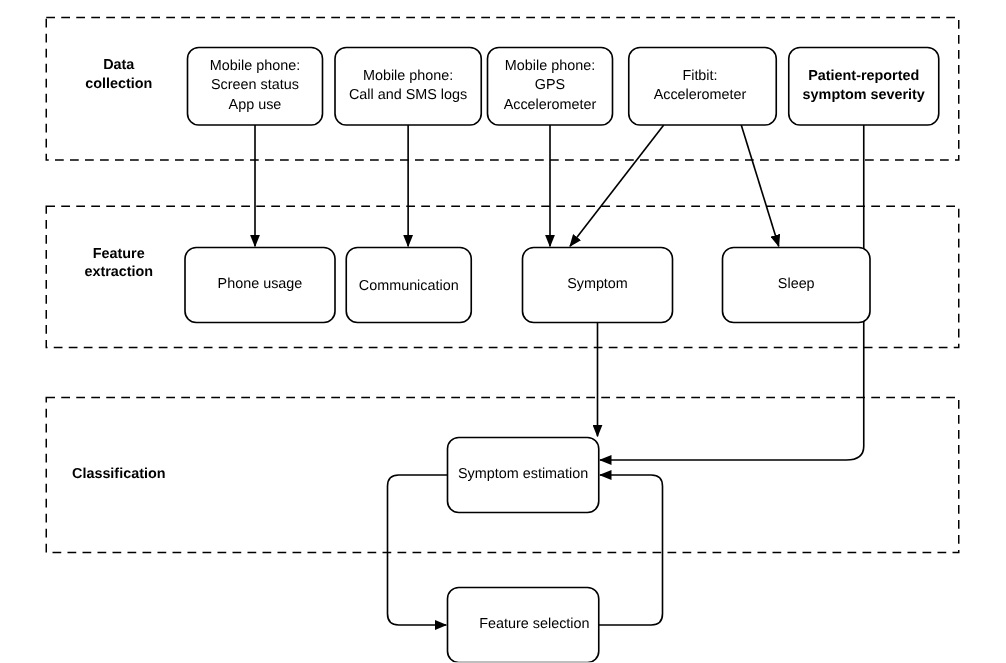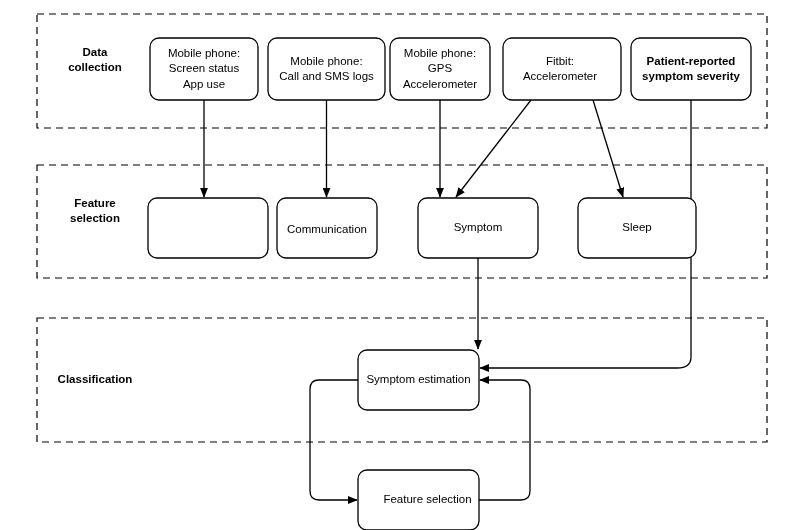--- a/index.html
+++ b/index.html
@@ -54,21 +54,21 @@
     <g id="sections-group">
         <rect x="37" y="14" width="730" height="114" fill="none" stroke="#000000" stroke-width="1.2" stroke-dasharray="7 5"></rect>
         <rect x="37" y="165" width="730" height="113" fill="none" stroke="#000000" stroke-width="1.2" stroke-dasharray="7 5"></rect>
         <rect x="37" y="318" width="730" height="124" fill="none" stroke="#000000" stroke-width="1.2" stroke-dasharray="7 5"></rect>
       </g>
   </svg>
 
   <div class="sect-label" id="sl0" style="left: 45px; top: 45px; width: 100px;">Data
 collection</div>
   <div class="sect-label" id="sl1" style="left: 45px; top: 196px; width: 100px;">Feature
-selection</div>
+extraction</div>
   <div class="sect-label" id="sl2" style="left: 45px; top: 372px; width: 100px;">Classification</div>
 
   <svg class="layer">
     <defs>
       <marker id="arrow" markerWidth="10" markerHeight="8" refX="9.2" refY="4" orient="auto" markerUnits="userSpaceOnUse">
         <path d="M0,0 L10,4 L0,8 z" fill="#000000"></path>
       </marker>
     </defs>
     <g id="edges-group">
         <path d="M 204 100 L 204 197" fill="none" stroke="#000000" stroke-width="1.3" marker-end="url(#arrow)"></path>
@@ -104,19 +104,20 @@
 App use</div>
   <div class="node-label" id="nl1" style="left: 268px; top: 38px; width: 117px; height: 62px;">Mobile phone:
 Call and SMS logs</div>
   <div class="node-label" id="nl2" style="left: 390px; top: 38px; width: 100px; height: 62px;">Mobile phone:
 GPS
 Accelerometer</div>
   <div class="node-label" id="nl3" style="left: 503px; top: 38px; width: 114px; height: 62px;">Fitbit:
 Accelerometer</div>
   <div class="node-label" id="nl4" style="left: 631px; top: 38px; width: 120px; height: 62px; font-weight: bold;">Patient-reported
 symptom severity</div>
+  <div class="node-label" id="nl5" style="left: 148px; top: 198px; width: 120px; height: 60px;">Phone usage</div>
   <div class="node-label" id="nl6" style="left: 277px; top: 198px; width: 100px; height: 64px;">Communication</div>
   <div class="node-label" id="nl7" style="left: 418px; top: 198px; width: 120px; height: 60px;">Symptom</div>
   <div class="node-label" id="nl8" style="left: 578px; top: 198px; width: 118px; height: 60px;">Sleep</div>
   <div class="node-label" id="nl9" style="left: 358px; top: 350px; width: 121px; height: 60px;">Symptom estimation</div>
   <div class="node-label" id="nl10" style="left: 358px; top: 470px; width: 139px; height: 60px;">Feature selection</div>
 
 </div>
 
 </body></html>

